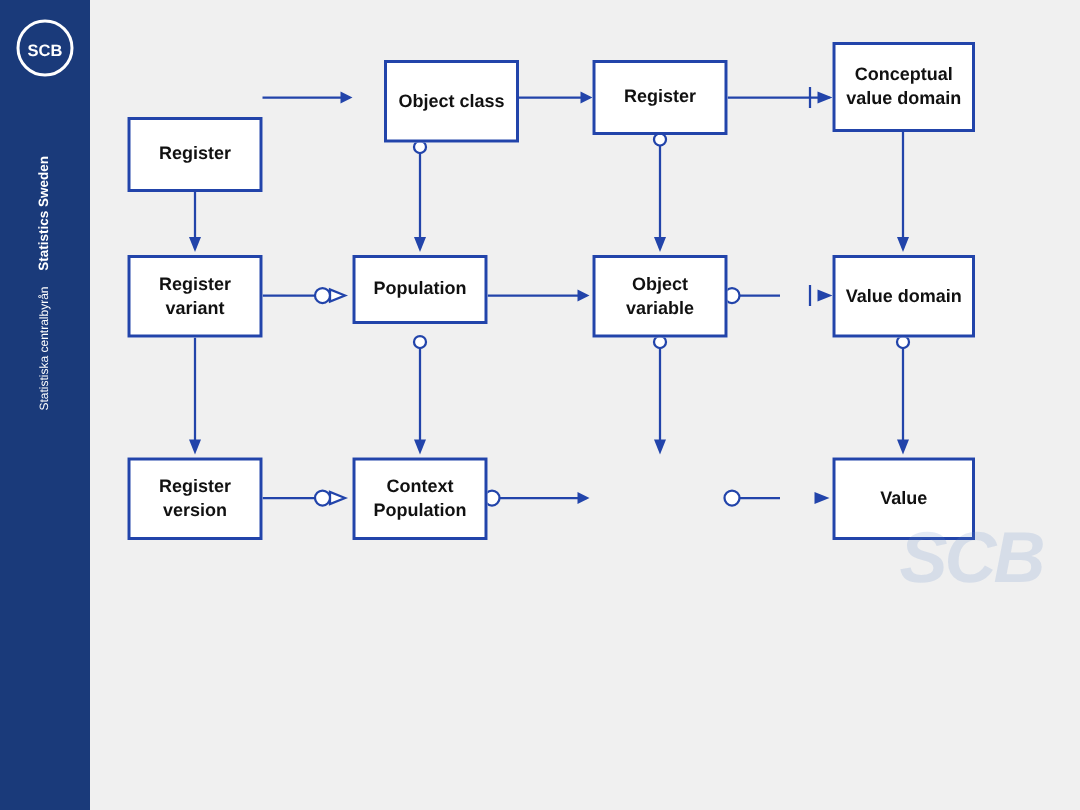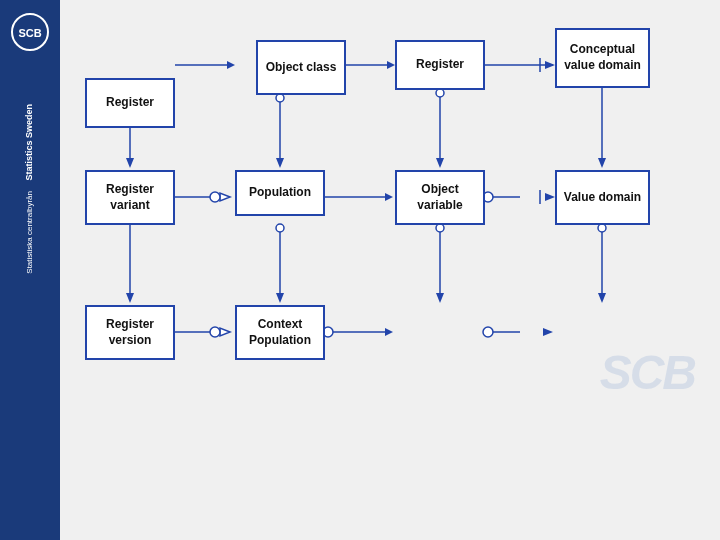--- a/index.html
+++ b/index.html
@@ -253,18 +253,21 @@
     <div class="uml-box box-value-domain">
       <span>Value domain</span>
     </div>
 
     <div class="uml-box box-reg-version">
       <span>Register version</span>
     </div>
     <div class="uml-box box-ctx-population">
       <span>Context Population</span>
     </div>
+    <div class="uml-box box-value">
+      <span>Value</span>
+    </div>
 
     <div class="watermark">SCB</div>
 
   </div>
 
 </div>
 
 </body></html>

